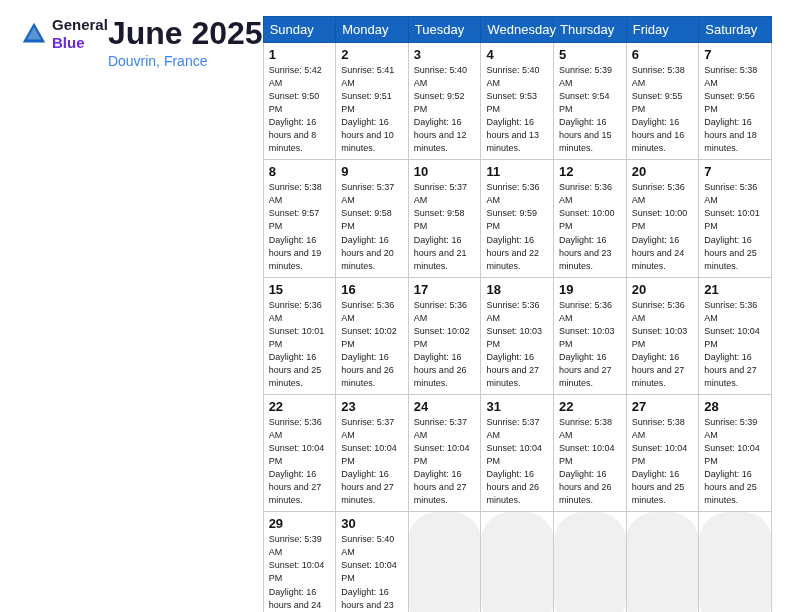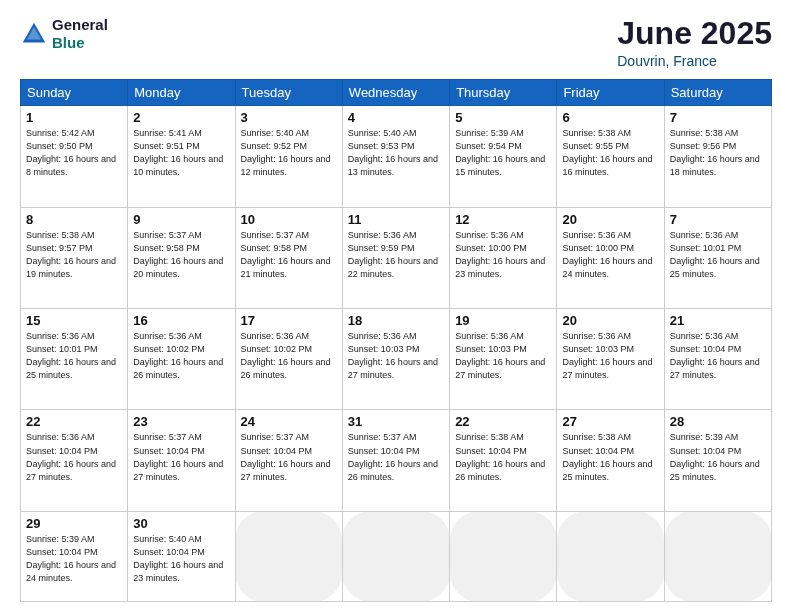--- a/index.html
+++ b/index.html
@@ -8,21 +8,21 @@
       background: #fff;
       width: 792px;
       height: 612px;
       overflow: hidden;
     }
     .page {
       width: 792px;
       height: 612px;
       padding: 16px 20px 10px 20px;
       display: flex;
-      flex-direction: column;
+      flex-direction: row;
     }
     .header {
       display: flex;
       justify-content: space-between;
       align-items: flex-start;
       margin-bottom: 10px;
     }
     .logo {
       display: flex;
       align-items: center;
@@ -35,21 +35,21 @@
     .title-block {
     }
     .month-title {
       font-size: 32px;
       font-weight: bold;
       color: #1a1a2e;
       line-height: 1.1;
     }
     .location {
       font-size: 14px;
-      color: #0c4a6e;
+      color: #3b82f6;
       margin-top: 2px;
     }
     .calendar {
       flex: 1;
       border: 1px solid #ccc;
       border-collapse: collapse;
       width: 100%;
       table-layout: fixed;
     }
     .calendar th {
@@ -95,21 +95,21 @@
 
 <div class="page">
   <div class="header">
     <div class="logo">
       <svg class="logo-icon" viewBox="0 0 40 40">
         <polygon points="20,4 36,32 4,32" fill="#1565c0"></polygon>
         <polygon points="20,10 30,28 10,28" fill="#fff" opacity="0.3"></polygon>
       </svg>
       <div>
         <div style="font-size:15px;font-weight:bold;color:#1a1a2e;line-height:1.2">General</div>
-        <div style="font-size:15px;font-weight:bold;color:#0f766e;line-height:1.2">Blue</div>
+        <div style="font-size:15px;font-weight:bold;color:#6d28d9;line-height:1.2">Blue</div>
       </div>
     </div>
     <div class="title-block">
       <div class="month-title">June 2025</div>
       <div class="location">Douvrin, France</div>
     </div>
   </div>
 
   <table class="calendar">
     <thead>

